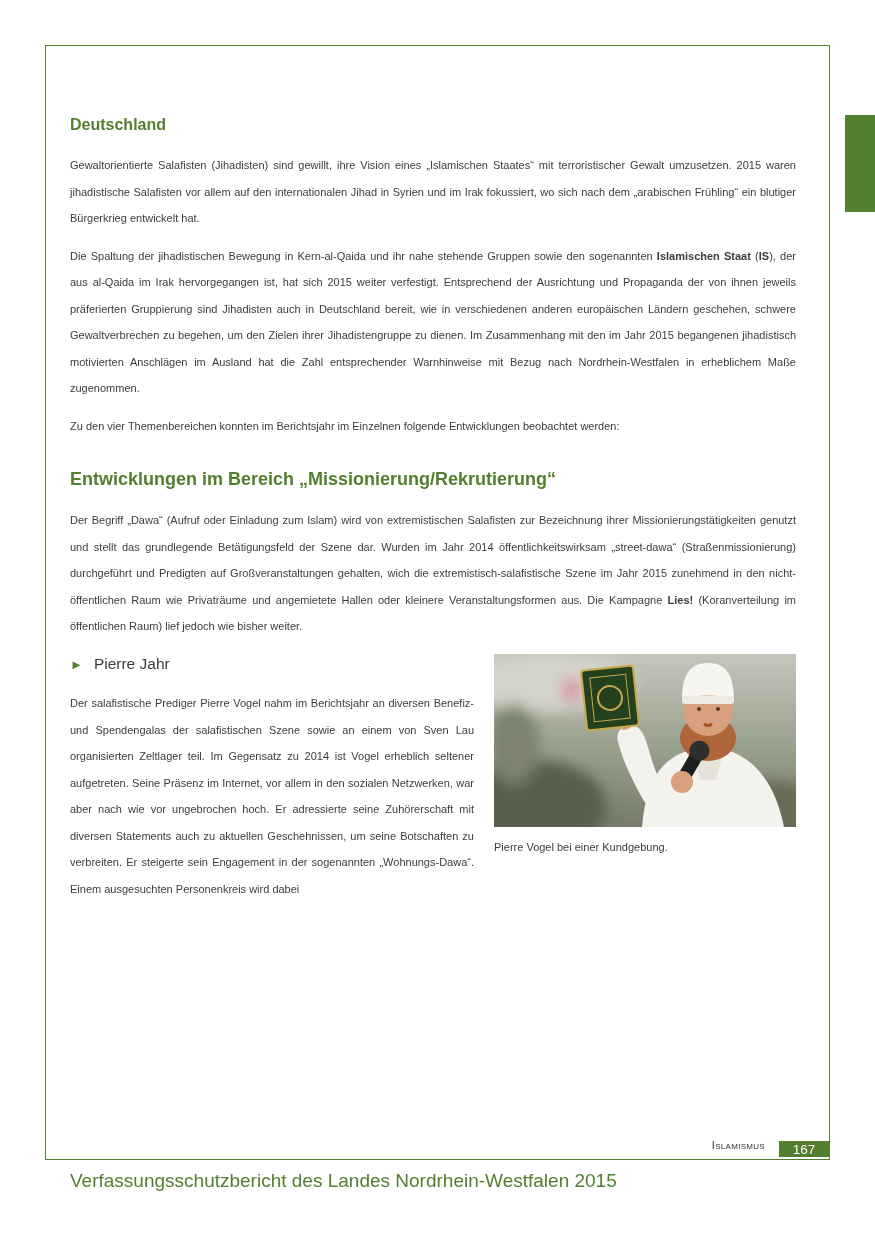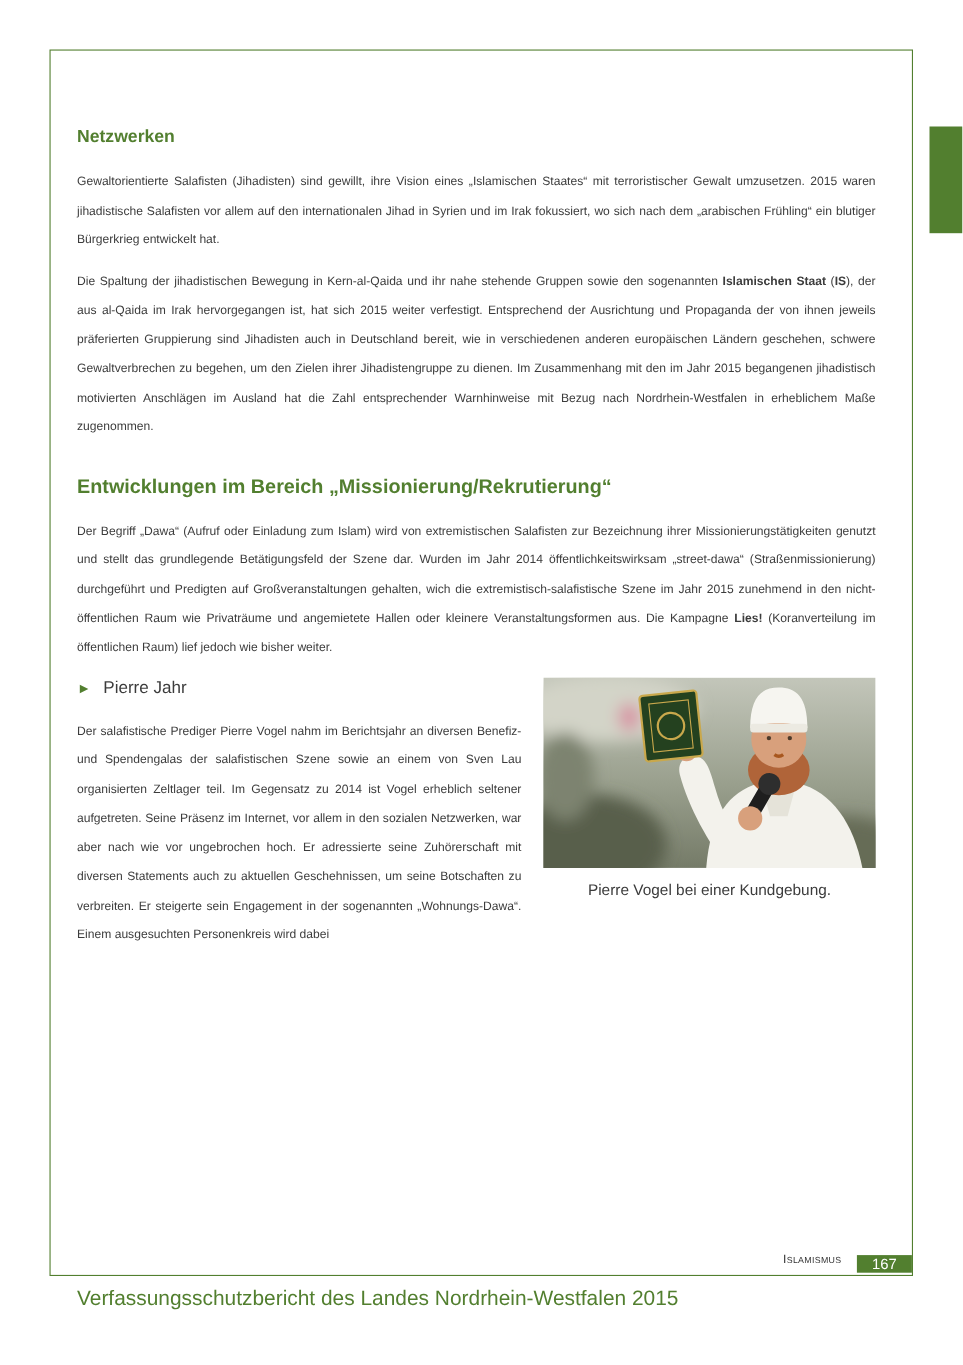--- a/index.html
+++ b/index.html
@@ -46,21 +46,21 @@
     font-size:15.5px;line-height:26.5px;
     margin:2px 0 12px;
   }
   .bullet-tri{color:var(--accent);font-size:13px;flex:0 0 auto;}
   .vogel-section::after{content:"";display:block;clear:both;}
   figure.photo-fig{
     float:right;width:302px;margin:3px 0 4px 20px;padding:0;
   }
   figure.photo-fig svg{display:block;width:302px;height:173px;}
   figcaption{
-    font-size:14px;line-height:20px;margin-top:10px;color:var(--text);text-align:center;
+    font-size:11px;line-height:20px;margin-top:10px;color:var(--text);
   }
   .chapter-label{
     position:absolute;right:64px;bottom:8px;
     font-variant:small-caps;font-size:11px;letter-spacing:.3px;color:#333;
     white-space:nowrap;
   }
   .page-badge{
     position:absolute;right:0;bottom:2px;
     width:50px;height:16px;background:var(--accent);color:#ffffff;
     font-size:13.5px;display:flex;align-items:center;justify-content:center;
@@ -78,26 +78,27 @@
   <span class="chapter-label">Islamismus</span>
   <div class="page-badge">
     <span>167</span>
   </div>
 </div>
 
 <div class="chapter-tab"></div>
 
 <div class="content">
 
-  <h1 class="section-heading">Netzwerken</h1>
+  <h1 class="section-heading">Deutschland</h1>
 
   <p class="body">Gewaltorientierte Salafisten (Jihadisten) sind gewillt, ihre Vision eines „Islamischen Staates“ mit terroristischer Gewalt umzusetzen. 2015 waren jihadistische Salafisten vor allem auf den internationalen Jihad in Syrien und im Irak fokussiert, wo sich nach dem „arabischen Frühling“ ein blutiger Bürgerkrieg entwickelt hat.</p>
 
   <p class="body"><span>Die Spaltung der jihadistischen Bewegung in Kern-al-Qaida und ihr nahe stehende Gruppen sowie den sogenannten </span><strong>Islamischen Staat</strong><span> (</span><strong>IS</strong><span>), der aus al-Qaida im Irak hervorgegangen ist, hat sich 2015 weiter verfestigt. Entsprechend der Ausrichtung und Propaganda der von ihnen jeweils präferierten Gruppierung sind Jihadisten auch in Deutschland bereit, wie in verschiedenen anderen europäischen Ländern geschehen, schwere Gewaltverbrechen zu begehen, um den Zielen ihrer Jihadistengruppe zu dienen. Im Zusammenhang mit den im Jahr 2015 begangenen jihadistisch motivierten Anschlägen im Ausland hat die Zahl entsprechender Warnhinweise mit Bezug nach Nordrhein-Westfalen in erheblichem Maße zugenommen.</span></p>
 
+  <p class="body">Zu den vier Themenbereichen konnten im Berichtsjahr im Einzelnen folgende Entwicklungen beobachtet werden:</p>
 
   <h2 class="sub-heading">Entwicklungen im Bereich „Missionierung/Rekrutierung“</h2>
 
   <p class="body"><span>Der Begriff „Dawa“ (Aufruf oder Einladung zum Islam) wird von extremistischen Salafisten zur Bezeichnung ihrer Missionierungstätigkeiten genutzt und stellt das grundlegende Betätigungsfeld der Szene dar. Wurden im Jahr 2014 öffentlichkeitswirksam „street-dawa“ (Straßenmissionierung) durchgeführt und Predigten auf Großveranstaltungen gehalten, wich die extremistisch-salafistische Szene im Jahr 2015 zunehmend in den nicht-öffentlichen Raum wie Privaträume und angemietete Hallen oder kleinere Veranstaltungsformen aus. Die Kampagne </span><strong>Lies!</strong><span> (Koranverteilung im öffentlichen Raum) lief jedoch wie bisher weiter.</span></p>
 
   <div class="vogel-section">
 
     <figure class="photo-fig">
       <svg viewBox="0 0 302 173" xmlns="http://www.w3.org/2000/svg" role="img">
         <defs>

